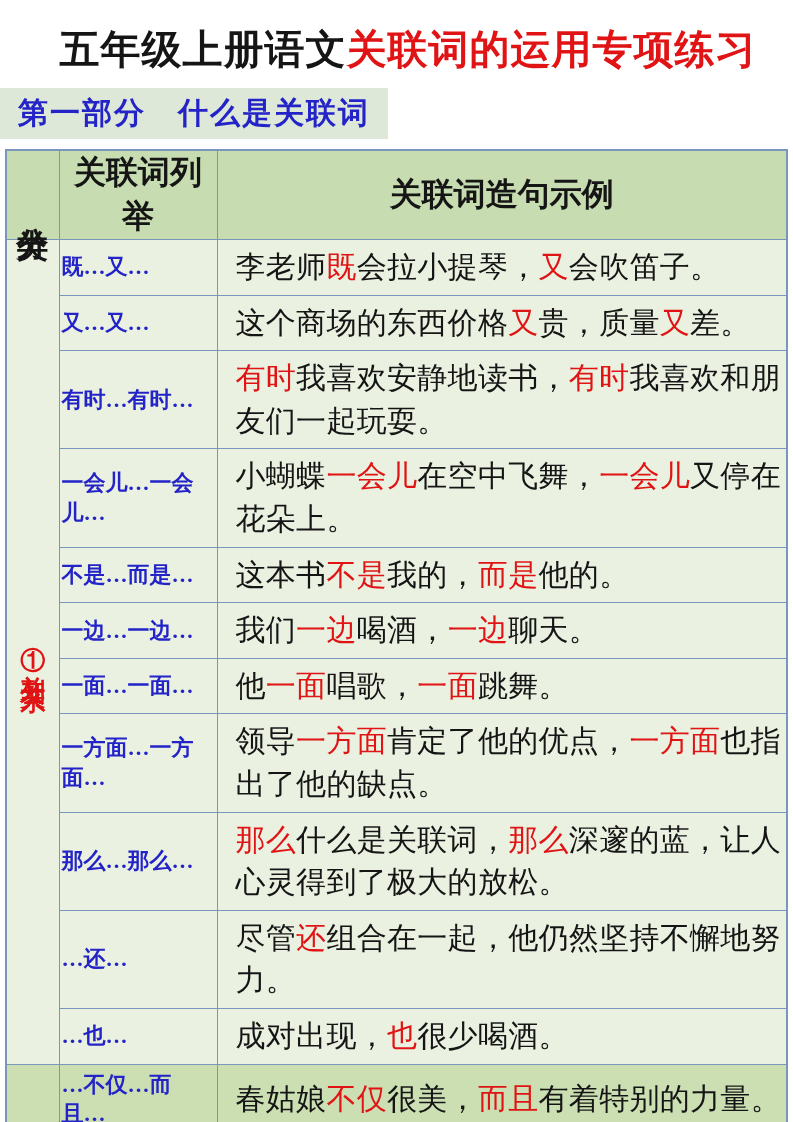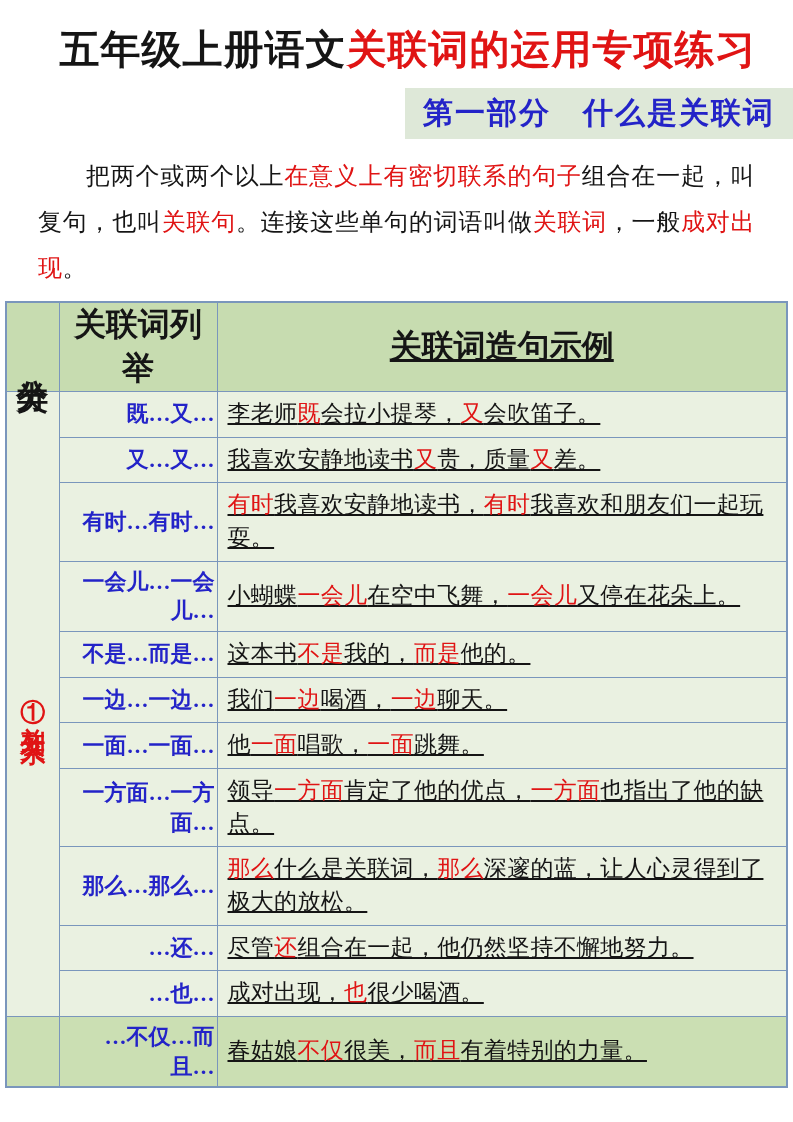--- a/index.html
+++ b/index.html
@@ -26,21 +26,21 @@
     text-align:center;
     margin-top:26px;
     font-size:40px;
     font-weight:bold;
     letter-spacing:1px;
     line-height:1.2;
     white-space:nowrap;
     padding-left:23px;
   }
   .doc-title .t-red{color:var(--red);}
-  .section-header-wrap{text-align:right;margin-top:14px;font-family:Liberation Serif, serif;}
+  .section-header-wrap{text-align:left;margin-top:14px;font-family:Liberation Serif, serif;}
   .section-header{
     display:inline-block;
     background:var(--section-bg);
     color:var(--blue);
     font-size:30px;
     font-weight:bold;
     padding:5px 18px;
     letter-spacing:2px;
   }
   .intro{
@@ -60,21 +60,21 @@
     table-layout:fixed;
   }
   table.conj-table,
   table.conj-table th,
   table.conj-table td{
     border:1.6px solid var(--border);
   }
   table.conj-table{border-width:2px;}
   th.col1,td.cat-cell{width:53px;}
   th.col2,td.conj-cell{width:158px;}
-  th.col3,td.ex-cell{width:570px;text-decoration:underline;}
+  th.col3,td.ex-cell{width:570px;}
   thead th{
     background:var(--hdr-green);
     font-size:32px;
     font-weight:bold;
     height:58px;
     color:var(--ink);
   }
   .vertical-text{
     writing-mode:vertical-rl;
     text-orientation:upright;
@@ -89,65 +89,64 @@
     color:var(--red);
     font-size:25px;
   }
   td.cat-cell .vertical-text{letter-spacing:4px;}
   tr.g1 td{background:var(--light-green);}
   tr.g2 td{background:var(--mid-green);}
   td.conj-cell{
     color:var(--blue);
     font-weight:bold;
     font-size:22px;
-    text-align:right;
+    text-align:left;
     vertical-align:middle;
     padding:5px 2px;
     line-height:1.35;
   }
   td.ex-cell{
-    font-size:23px;
+    font-size:30px;
     text-align:left;
     vertical-align:middle;
-    padding:6px 4px 6px 10px;
+    padding:6px 4px 6px 18px;
     line-height:1.42;
     letter-spacing:0.3px;
   }
 </style>
 </head>
 <body>
 
 <div class="page">
 
   <h1 class="doc-title"><span class="t-black">五年级上册语文</span><span class="t-red">关联词的运用专项练习</span></h1>
 
   <div class="section-header-wrap">
     <div class="section-header">第一部分　什么是关联词</div>
   </div>
 
-  <p class="intro"><span class="seg-k">把两个或两个以上</span><span class="seg-r">在意义上有密切联系的句子</span><span class="seg-k">组合在一起，叫复句，也叫</span><span class="seg-r">关联句</span><span class="seg-k">。连接这些单句的词语叫做</span><span class="seg-r">关联词</span><span class="seg-k">，一般</span><span class="seg-r">成对出现</span><span class="seg-k">。</span></p>
 
 
   <table class="conj-table">
     <thead>
       <tr>
         <th class="col1"><span class="vertical-text">分类</span></th>
         <th class="col2">关联词列举</th>
         <th class="col3">关联词造句示例</th>
       </tr>
     </thead>
     <tbody>
       <tr class="g1">
         <td class="cat-cell" rowspan="11"><span class="vertical-text">①并列关系</span></td>
         <td class="conj-cell">既…又…</td>
         <td class="ex-cell"><span class="seg-k">李老师</span><span class="seg-r">既</span><span class="seg-k">会拉小提琴，</span><span class="seg-r">又</span><span class="seg-k">会吹笛子。</span></td>
       </tr>
       <tr class="g1">
         <td class="conj-cell">又…又…</td>
-        <td class="ex-cell"><span class="seg-k">我喜欢安静地读书</span><span class="seg-r">又</span><span class="seg-k">贵，质量</span><span class="seg-r">又</span><span class="seg-k">差。</span></td>
+        <td class="ex-cell"><span class="seg-k">这个商场的东西价格</span><span class="seg-r">又</span><span class="seg-k">贵，质量</span><span class="seg-r">又</span><span class="seg-k">差。</span></td>
       </tr>
       <tr class="g1">
         <td class="conj-cell">有时…有时…</td>
         <td class="ex-cell"><span class="seg-r">有时</span><span class="seg-k">我喜欢安静地读书，</span><span class="seg-r">有时</span><span class="seg-k">我喜欢和朋友们一起玩耍。</span></td>
       </tr>
       <tr class="g1">
         <td class="conj-cell">一会儿…一会儿…</td>
         <td class="ex-cell"><span class="seg-k">小蝴蝶</span><span class="seg-r">一会儿</span><span class="seg-k">在空中飞舞，</span><span class="seg-r">一会儿</span><span class="seg-k">又停在花朵上。</span></td>
       </tr>
       <tr class="g1">

